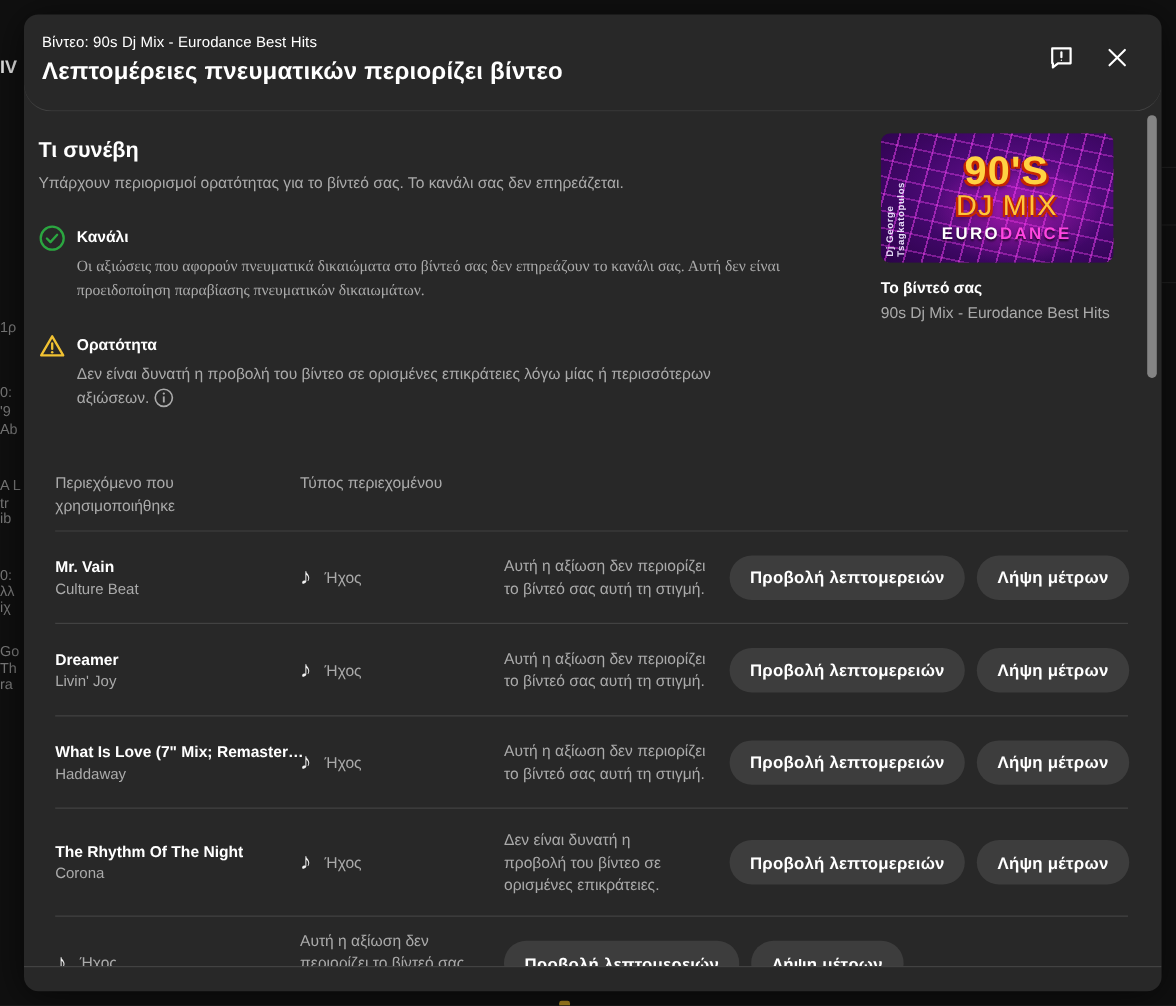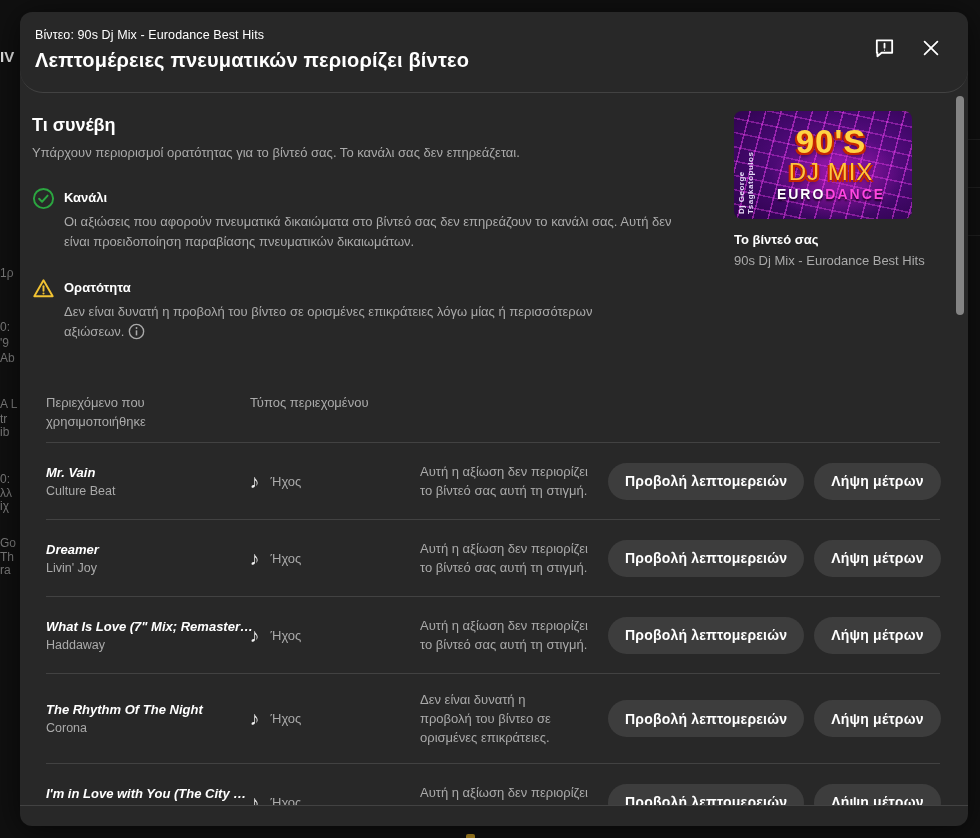--- a/index.html
+++ b/index.html
@@ -39,28 +39,28 @@
 
   
   .top-section { display:flex; padding:18px 32px 0 12px; }
   .ts-left { flex:1 1 auto; padding-right:20px; }
   .what-heading { font-size:18px; font-weight:700; color:#fff; margin:4px 0 9px; }
   .what-desc { font-size:13px; color:#aaaaaa; margin:0 0 27px; }
   .status-item { display:flex; margin-bottom:25px; }
   .status-icon { flex:0 0 23px; width:23px; margin:0 9px 0 0; }
   .status-title { font-size:13px; font-weight:700; color:#fff; margin:3px 0 7px; }
   .status-text { font-size:13px; color:#aaaaaa; line-height:20px; }
-  .item-channel .status-text { max-width:612px; }
+  .item-channel .status-text { max-width:612px;font-family:Liberation Serif, serif; }
   .item-visibility .status-text { max-width:548px; }
   .info-icon { display:inline-block; vertical-align:-4px; margin-left:4px; cursor:pointer; }
 
   
   .video-card { flex:0 0 202px; }
   .thumb {
-    position:relative; width:178px; height:108px; border-radius:8px; overflow:hidden;
+    position:relative; width:194px; height:108px; border-radius:8px; overflow:hidden;
     background:
       radial-gradient(ellipse at 58% 62%, rgba(255,40,220,.40) 0%, rgba(255,40,220,0) 45%),
       repeating-linear-gradient(105deg, rgba(255,70,255,.45) 0 1.5px, transparent 1.5px 15px),
       repeating-linear-gradient(12deg, rgba(255,70,255,.35) 0 1.5px, transparent 1.5px 14px),
       radial-gradient(ellipse at 60% 45%, #6d1096 0%, #43086c 55%, #2b0349 100%);
     display:flex; flex-direction:column; align-items:center; justify-content:center;
     padding-left:16px; box-sizing:border-box;
   }
   .thumb-90s {
     font-size:33px; font-weight:800; letter-spacing:1px; color:#ffd243; line-height:.95;
@@ -84,21 +84,21 @@
   
   .ctable { margin:22px 28px 0 26px; }
   .thead, .trow { display:grid; grid-template-columns:204px 170px 188px 1fr; }
   .thead { color:#aaaaaa; font-size:13px; line-height:19px; padding-bottom:11px; }
   .thead .th-content { max-width:150px; }
   .trow {
     align-items:center; min-height:77px; box-sizing:border-box; padding:10px 0;
     border-top:1px solid rgba(255,255,255,.12);
   }
   .trow.tall { min-height:90px; }
-  .song-title { font-size:13px; font-weight:700; color:#fff; margin-bottom:4px; white-space:nowrap;font-style:italic; }
+  .song-title { font-size:13px; font-weight:700; color:#fff; margin-bottom:4px; white-space:nowrap; }
   .song-artist { font-size:12.5px; color:#aaaaaa; }
   .type-cell { display:flex; align-items:center; gap:11px; color:#aaaaaa; font-size:13px; }
   .note-icon { font-size:19px; color:#f1f1f1; line-height:1; }
   .status-cell { font-size:13px; color:#aaaaaa; line-height:19px; padding-right:16px; }
   .actions-cell { display:flex; gap:10px; align-items:center;justify-content:space-between; }
   .pill {
     background:#3d3d3d; border:none; color:#fff; font-weight:700; font-size:14px;
     height:37px; padding:0 17px; border-radius:19px; white-space:nowrap; cursor:pointer;
     font-family:inherit; letter-spacing:.2px;
   }
@@ -272,24 +272,20 @@
             <span>Ήχος</span>
           </div>
         <div class="status-cell" style="max-width:150px">Δεν είναι δυνατή η προβολή του βίντεο σε ορισμένες επικράτειες.</div>
         <div class="actions-cell">
           <button class="pill">Προβολή λεπτομερειών</button>
           <button class="pill">Λήψη μέτρων</button>
         </div>
       </div>
 
       <div class="trow">
-        <div>
-            <div class="song-title">I'm in Love with You (The City …</div>
-            <div class="song-artist">BKS</div>
-          </div>
         <div class="type-cell">
             <span class="note-icon">♪</span>
             <span>Ήχος</span>
           </div>
         <div class="status-cell">Αυτή η αξίωση δεν περιορίζει το βίντεό σας αυτή τη στιγμή.</div>
         <div class="actions-cell">
           <button class="pill">Προβολή λεπτομερειών</button>
           <button class="pill">Λήψη μέτρων</button>
         </div>
       </div>

